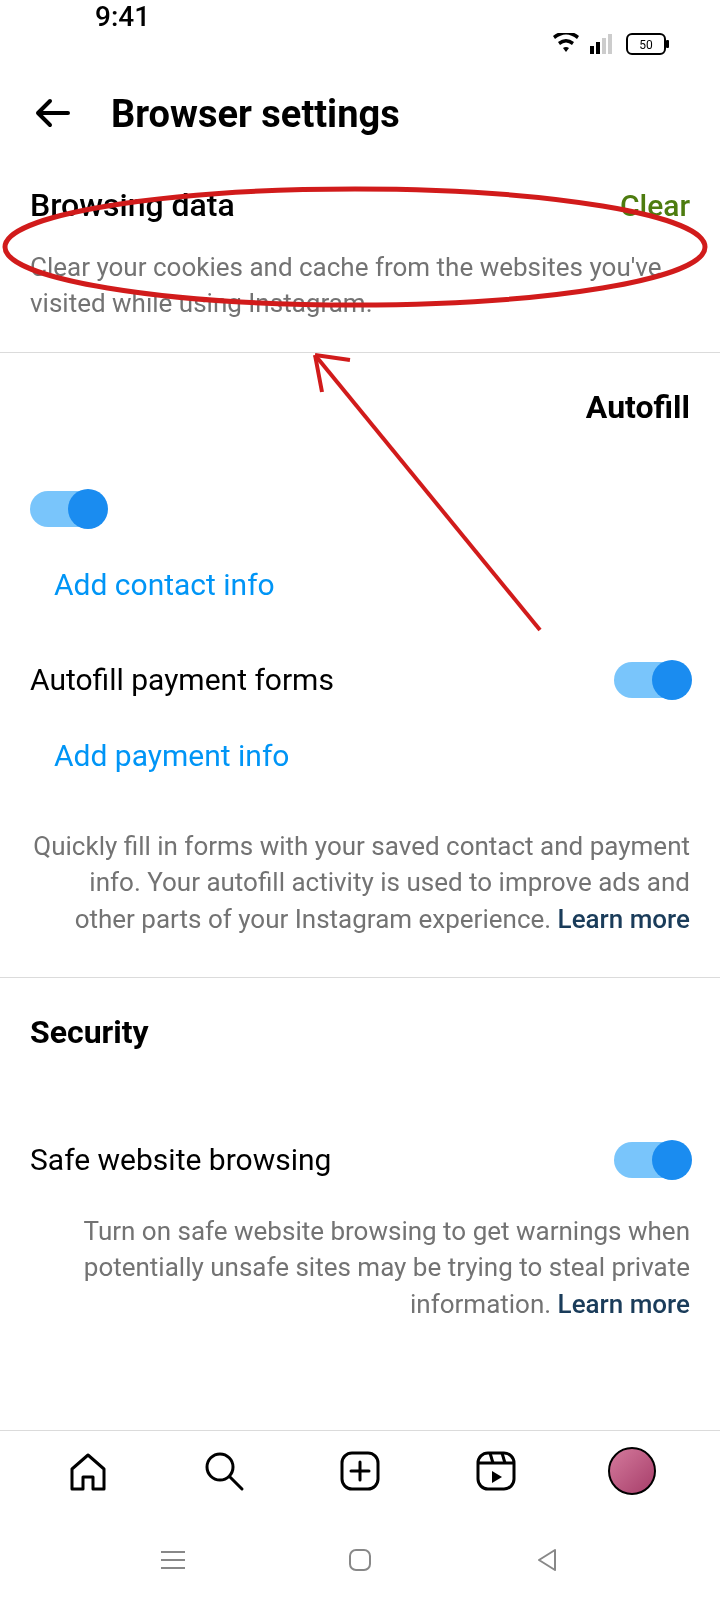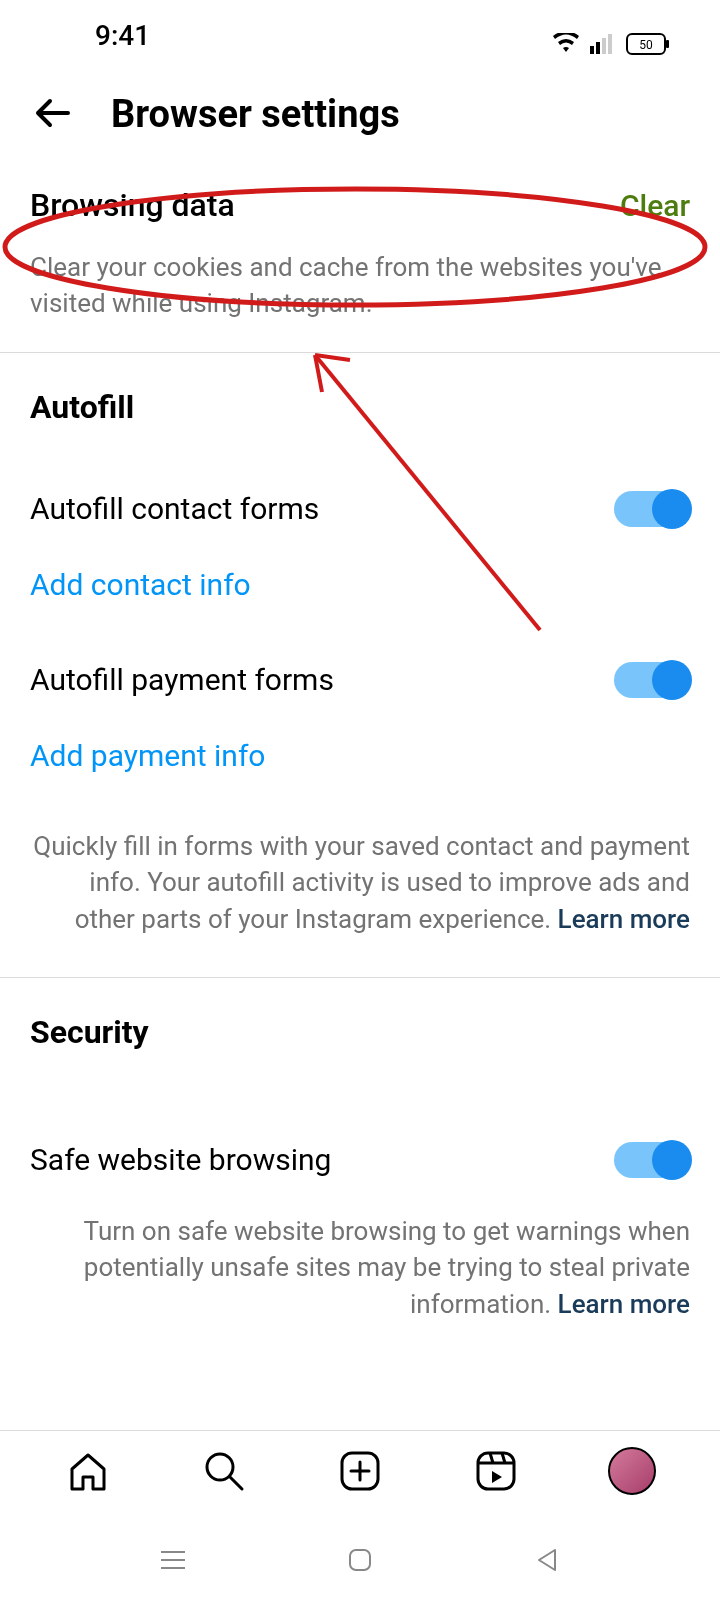--- a/index.html
+++ b/index.html
@@ -11,21 +11,20 @@
     body {
       width: 720px;
       height: 1600px;
       background: #ffffff;
       position: relative;
       overflow: hidden;
     }
     .status-bar {
       height: 70px;
       display: flex;
-      align-items: center;
       justify-content: space-between;
       padding: 0 50px 0 95px;
     }
     .status-time {
       font-size: 28px;
       font-weight: 500;
       color: #000;
     }
     .status-icons {
       display: flex;
@@ -72,33 +71,35 @@
       width: 100%;
     }
     .autofill-section {
       padding: 35px 30px 0 30px;
     }
     .autofill-title {
       font-size: 32px;
       font-weight: 700;
       color: #000;
       margin-bottom: 45px;
+      text-align: right;
     }
     .setting-row {
       display: flex;
       justify-content: space-between;
       align-items: center;
       padding: 20px 30px;
     }
     .setting-label {
       font-size: 30px;
       color: #000;
     }
     .link-row {
       padding: 20px 22px 40px 30px;
+      margin-left: 24px;
     }
     .blue-link {
       font-size: 30px;
       color: #0095f6;
     }
     .toggle {
       width: 76px;
       height: 36px;
       background: #79c5fb;
       border-radius: 18px;
@@ -233,21 +234,20 @@
   <path d="M15 15 L50 20 M15 15 L22 52" stroke="#d11b1b" stroke-width="4" fill="none"></path>
 </svg>
 
 <div class="divider"></div>
 
 <div class="autofill-section">
   <div class="autofill-title">Autofill</div>
 </div>
 
 <div class="setting-row">
-  <span class="setting-label">Autofill contact forms</span>
   <div class="toggle">
     <div class="toggle-knob"></div>
   </div>
 </div>
 
 <div class="link-row">
   <span class="blue-link">Add contact info</span>
 </div>
 
 <div class="setting-row">

